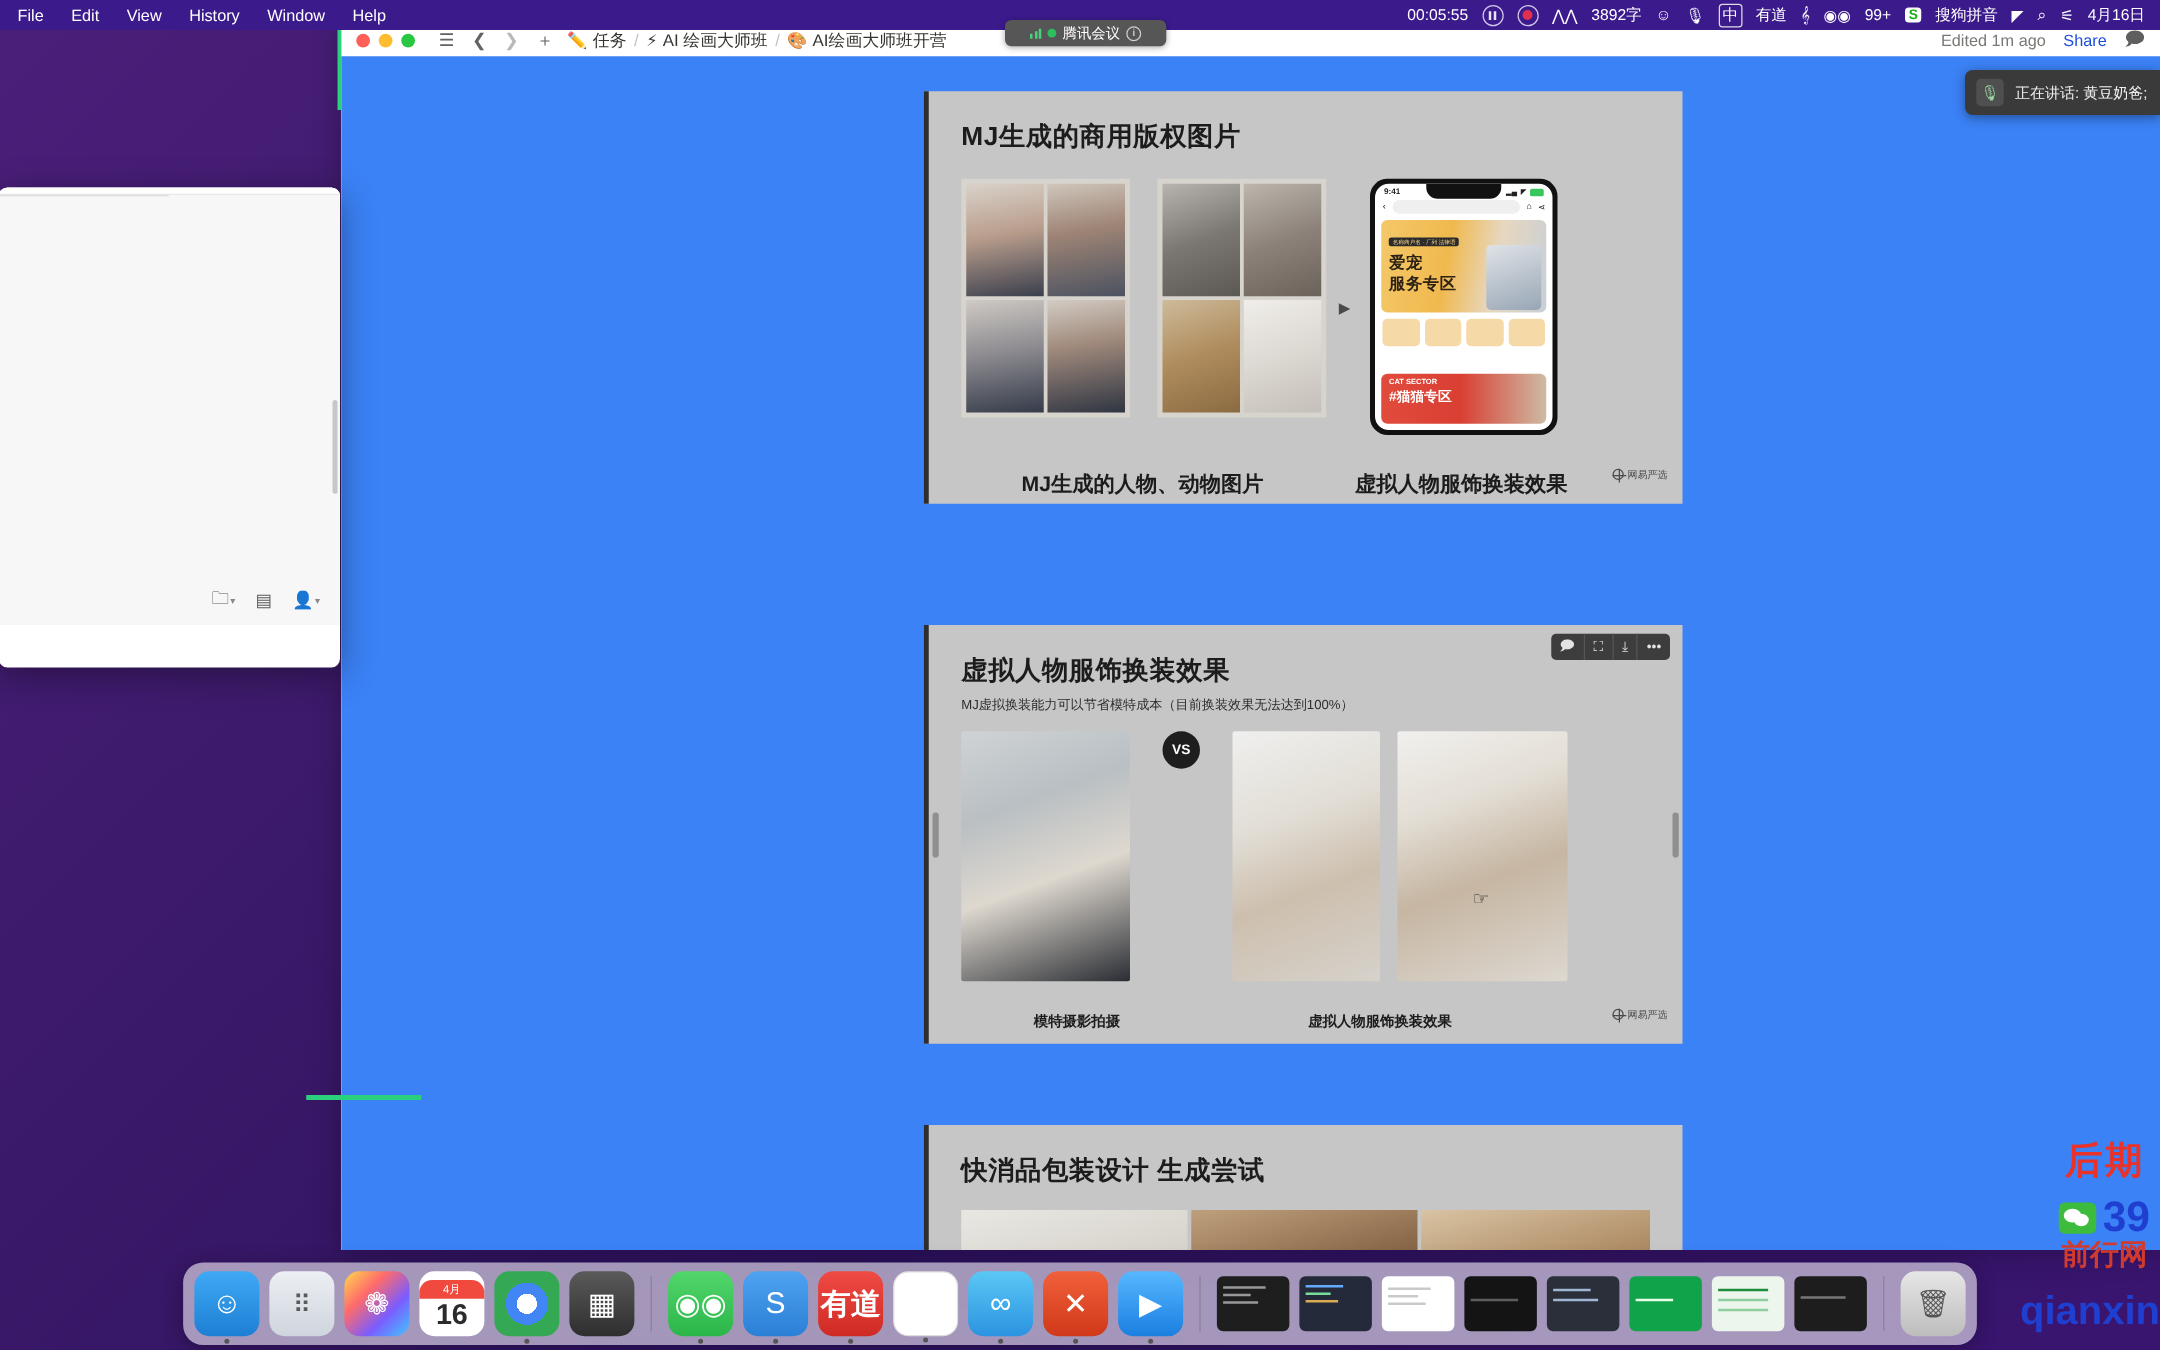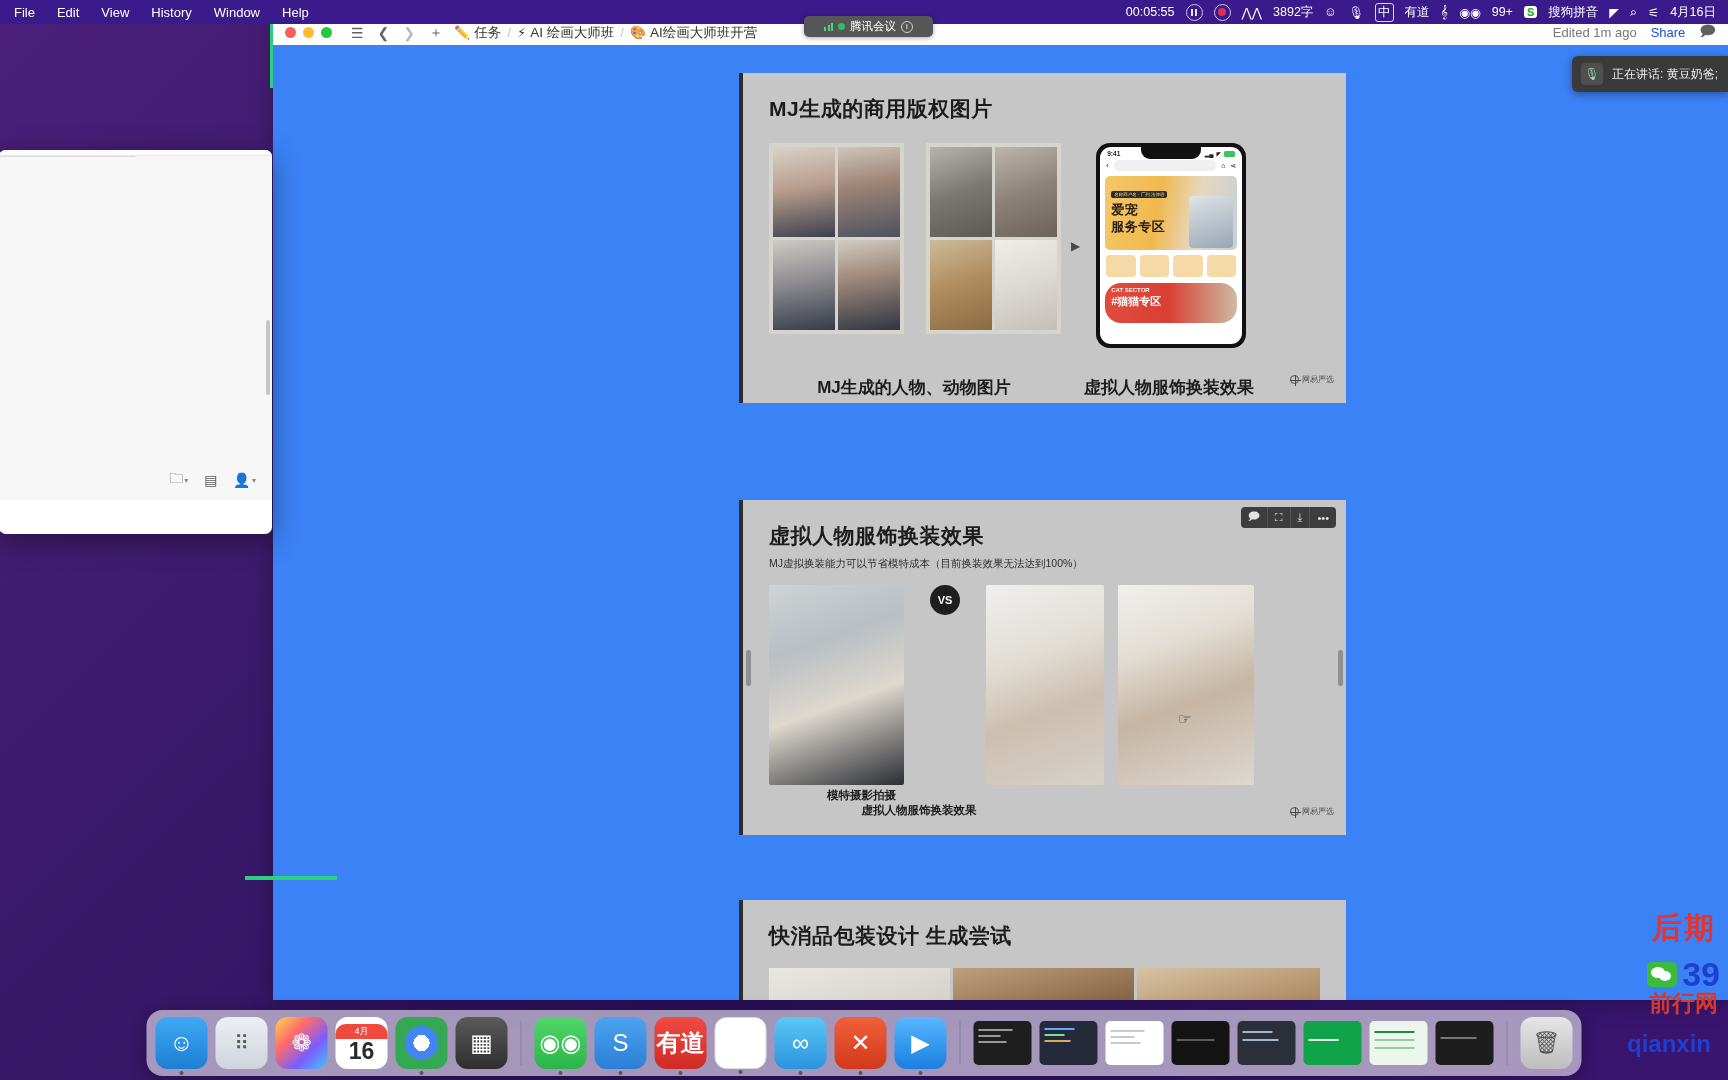--- a/index.html
+++ b/index.html
@@ -141,21 +141,21 @@
     margin: 2px 5px 0 5px; height: 74px; border-radius: 5px;
     background: linear-gradient(100deg, #f4c869 0%, #f0b94e 40%, #e7d7bf 68%, #c8cfd6 100%);
     position: relative; padding: 6px;
   }
   .phone-hero .tag { background:#2b2b2b; color:#ffd98a; font-size:4.5px; padding:1px 3px; border-radius:2px; display:inline-block;}
   .phone-hero .ht { font-size: 13px; font-weight: bold; color:#2b2115; line-height: 1.05; margin-top: 3px; letter-spacing:0.5px;}
   .phone-hero .doc { position:absolute; right:4px; bottom:2px; width:44px; height:52px; border-radius:4px; background: linear-gradient(160deg,#dfe3e7,#98a6b5); }
   .phone-chips { display:flex; gap: 4px; padding: 5px 6px; }
   .phone-chips i { flex:1; height: 22px; border-radius: 4px; background: #f5d9a6; display:block; }
   .phone-banner {
-    margin: 1px 5px; height: 40px; border-radius: 16px;
+    margin: 17px 5px; height: 40px; border-radius: 5px;
     background: linear-gradient(90deg,#e14b3c 0%, #d93f33 48%, #cdbba4 100%);
     color:#fff; font-size: 6px; padding: 4px 6px; font-weight: bold;
   }
   .phone-banner .bt2 { font-size: 11px; margin-top:1px; }
   .c1-caps { display:flex; margin-top: 28px; font-size: 17px; font-weight: bold; color:#1c1c1c; }
   .cap-a { width: 290px; text-align:center; }
   .cap-b { width: 220px; text-align:center; }
   .wy-logo { position:absolute; right: 12px; bottom: 18px; display:flex; align-items:center; gap: 3px; font-size: 8px; color:#4a4a4a; }
   .wy-logo .ring { width: 9px; height:9px; border:1px solid #4a4a4a; border-radius:50%; position:relative; }
   .wy-logo .ring:before { content:""; position:absolute; left:3.5px; top:-1px; width:1px; height:11px; background:#4a4a4a; }
@@ -166,21 +166,21 @@
   .c2-row { display:flex; align-items:flex-start; margin-top: 14px; gap: 0; }
   .model-img { width: 135px; height: 200px; border-radius: 2px; }
   .m1 { background: linear-gradient(160deg,#cfd3d6 0%, #b9bfc3 30%, #ded8cf 58%, #2a2d33 100%); }
   .m2 { background: linear-gradient(160deg,#efefee 0%, #e2ded6 35%, #cdbfae 62%, #d6d2cb 100%); width: 118px; }
   .m3 { background: linear-gradient(160deg,#f1f0ee 0%, #e3ded5 30%, #c6b6a2 58%, #ddd8d1 100%); width: 136px; }
   .vs-badge {
     width: 30px; height: 30px; border-radius: 50%; background:#1e1e1e; color:#fff;
     display:flex; align-items:center; justify-content:center; font-size: 11px; font-weight: bold;
     margin: 0 26px;
   }
-  .c2-caps { display:flex; margin-top: 3px; font-size: 11.5px; font-weight: bold; color:#1c1c1c;flex-direction:column; }
+  .c2-caps { display:flex; margin-top: 25px; font-size: 11.5px; font-weight: bold; color:#1c1c1c; }
   .c2-cap-a { width: 185px; text-align:center; }
   .c2-cap-b { width: 300px; text-align:center; }
   .block-toolbar {
     position:absolute; right: 10px; top: 7px;
     background: #3d3d3d; border-radius: 4px;
     display:flex; align-items:center; height: 21px;
     z-index: 5;
   }
   .block-toolbar .bt {
     color:#e3e3e3; font-size: 11px; padding: 0 7px; cursor: pointer;
@@ -234,21 +234,21 @@
     position:absolute; right: 6px; z-index: 55; font-weight: bold;
     font-family: "Liberation Sans", sans-serif;
   }
   .wm-houqi { top: 908px; right: 12px; color:#e8322a; font-size: 30px; letter-spacing: 2px; }
   .wm-row { position:absolute; top: 955px; right: 8px; display:flex; align-items:center; gap: 5px; z-index: 55;}
   .wm-wechat { width: 30px; height: 25px; background:#3dbb3d; border-radius: 5px; position:relative; }
   .wm-wechat:before { content:""; position:absolute; left:4px; top:5px; width:14px;height:11px;border-radius:50%;background:#fff;}
   .wm-wechat:after { content:""; position:absolute; left:12px; top:9px; width:12px;height:10px;border-radius:50%;background:#fff;}
   .wm-31 { color:#1f3fd0; font-size: 34px; font-weight:bold; }
   .wm-qian { position:absolute; top: 988px; right: 10px; color:#d13a2f; font-size: 23px; font-weight:bold; z-index:55;}
-  .wm-pinyin { position:absolute; top: 1030px; right: 17px; color:#1f3fd0; font-size: 24px; font-weight:bold; z-index:55;}
+  .wm-pinyin { position:absolute; top: 1030px; right: 0; color:#1f3fd0; font-size: 32px; font-weight:bold; z-index:55;}
 
   
   .dock {
     position:absolute; left: 50%; transform: translateX(-50%);
     bottom: 4px; height: 66px;
     background: rgba(236,233,241,0.62);
     border-radius: 16px;
     display:flex; align-items:center; gap: 8px;
     padding: 5px 9px;
     z-index: 80;

